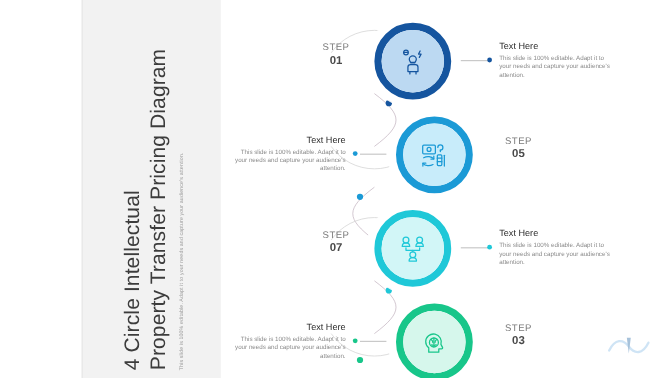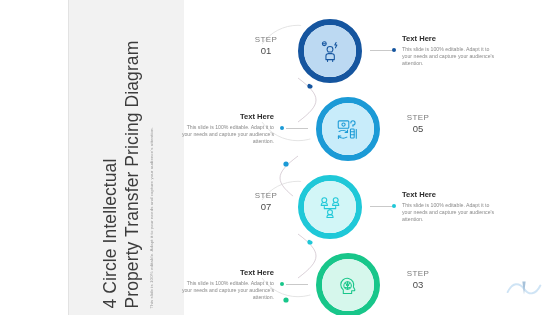--- a/index.html
+++ b/index.html
@@ -49,21 +49,21 @@
     margin-top:6px;
     font-size:4.4px;
     line-height:6px;
     color:#9b9b9b;
     letter-spacing:.1px;
   }
 
   
   #diagram{
     position:absolute;
-    left:170px;top:0;width:376px;height:247px;
+    left:184px;top:0;width:376px;height:247px;
   }
   #arcs{position:absolute;left:0;top:0;width:376px;height:315px;}
 
   .step-row{position:absolute;left:0;width:376px;height:78px;}
 
   
   .circle-wrap{
     position:absolute;
     width:64px;height:64px;
     top:7px;
@@ -91,29 +91,29 @@
   
   .step-label{
     position:absolute;top:22px;
     width:44px;text-align:center;
     line-height:11px;
   }
   .step-word{
     font-size:8px;color:#7b7b7b;letter-spacing:.4px;display:block;
   }
   .step-num{
-    font-size:9.5px;color:#4a4a4a;font-weight:normal;display:block;
+    font-size:9.5px;color:#4a4a4a;font-weight:bold;display:block;
   }
 
   
   .txt{
     position:absolute;top:22px;width:96px;
   }
   .txt-title{
-    font-size:7.6px;font-weight:bold;color:#2b2b2b;
+    font-size:7.6px;font-weight:normal;color:#2b2b2b;
     line-height:10px;margin-bottom:1.5px;
   }
   .txt-body{
     font-size:5.2px;color:#8a8a8a;line-height:7px;
   }
   .txt.left-align{text-align:left;}
   .txt.right-align{text-align:right;}
 
   
   .leader{position:absolute;top:38px;height:1px;background:#c9c9c9;}

